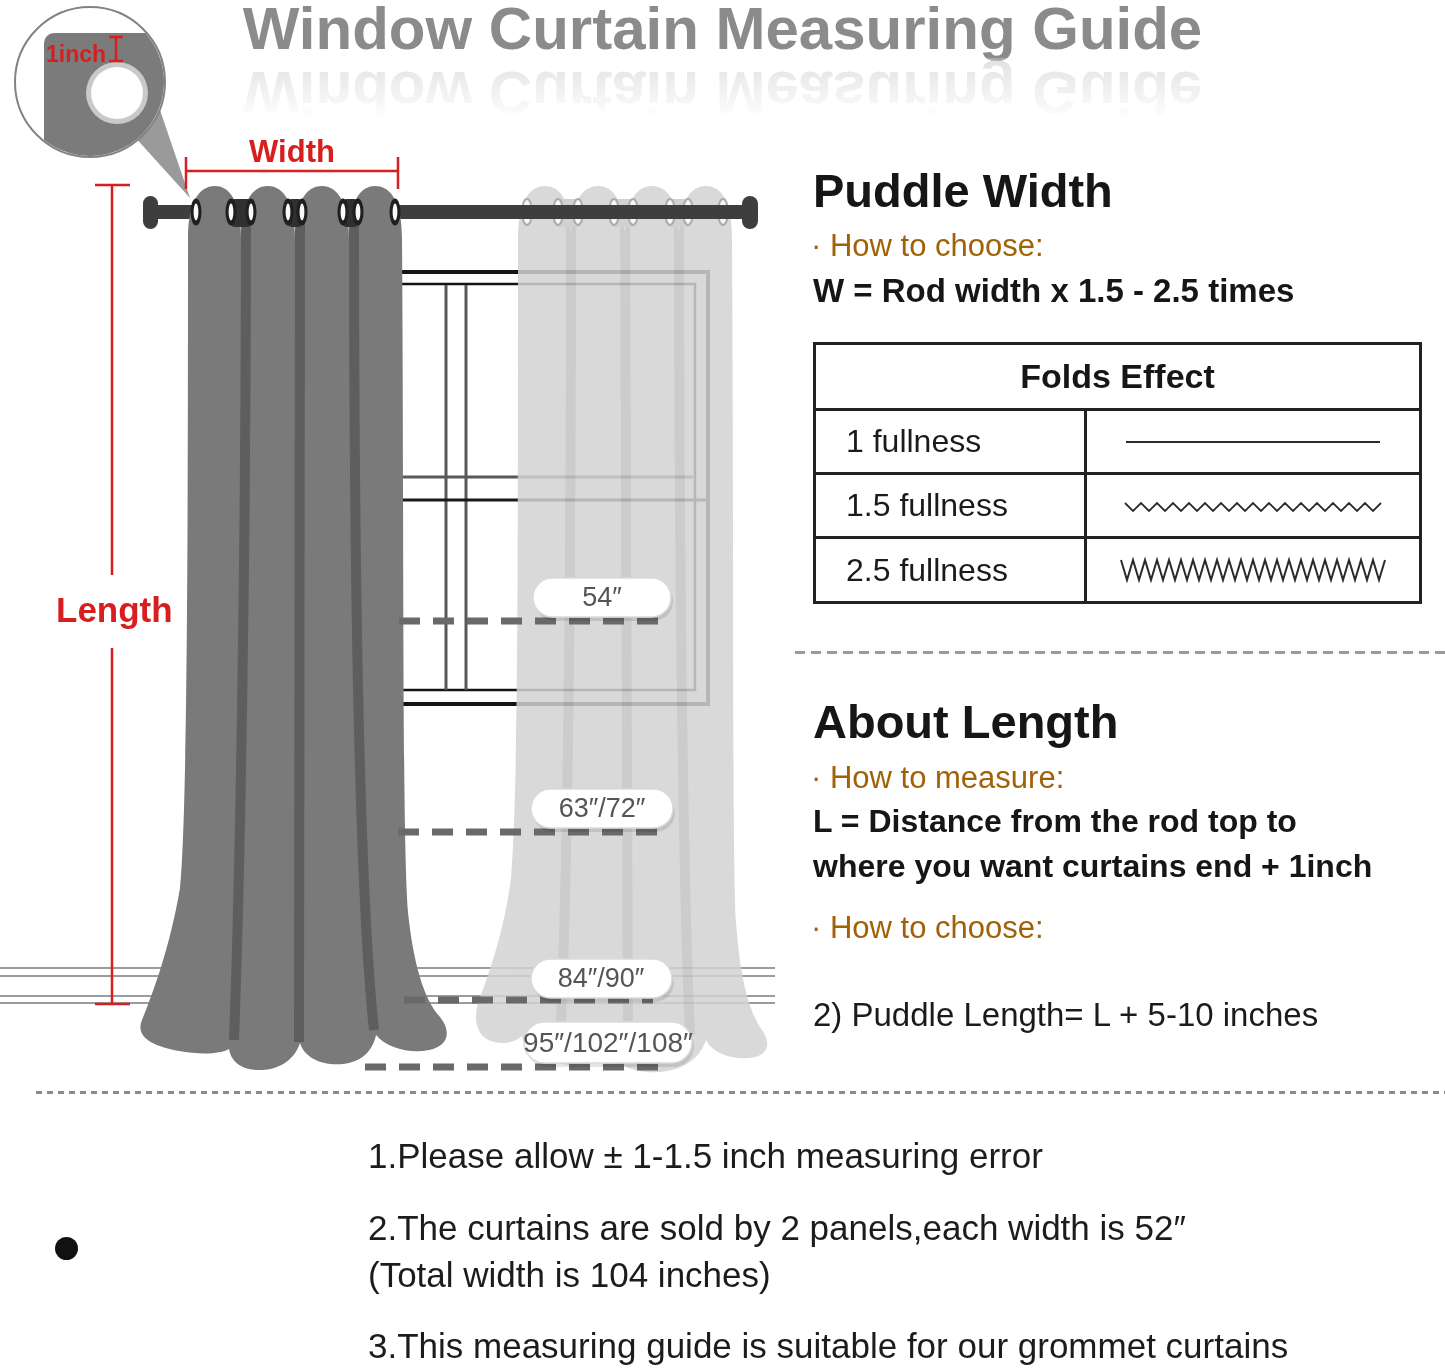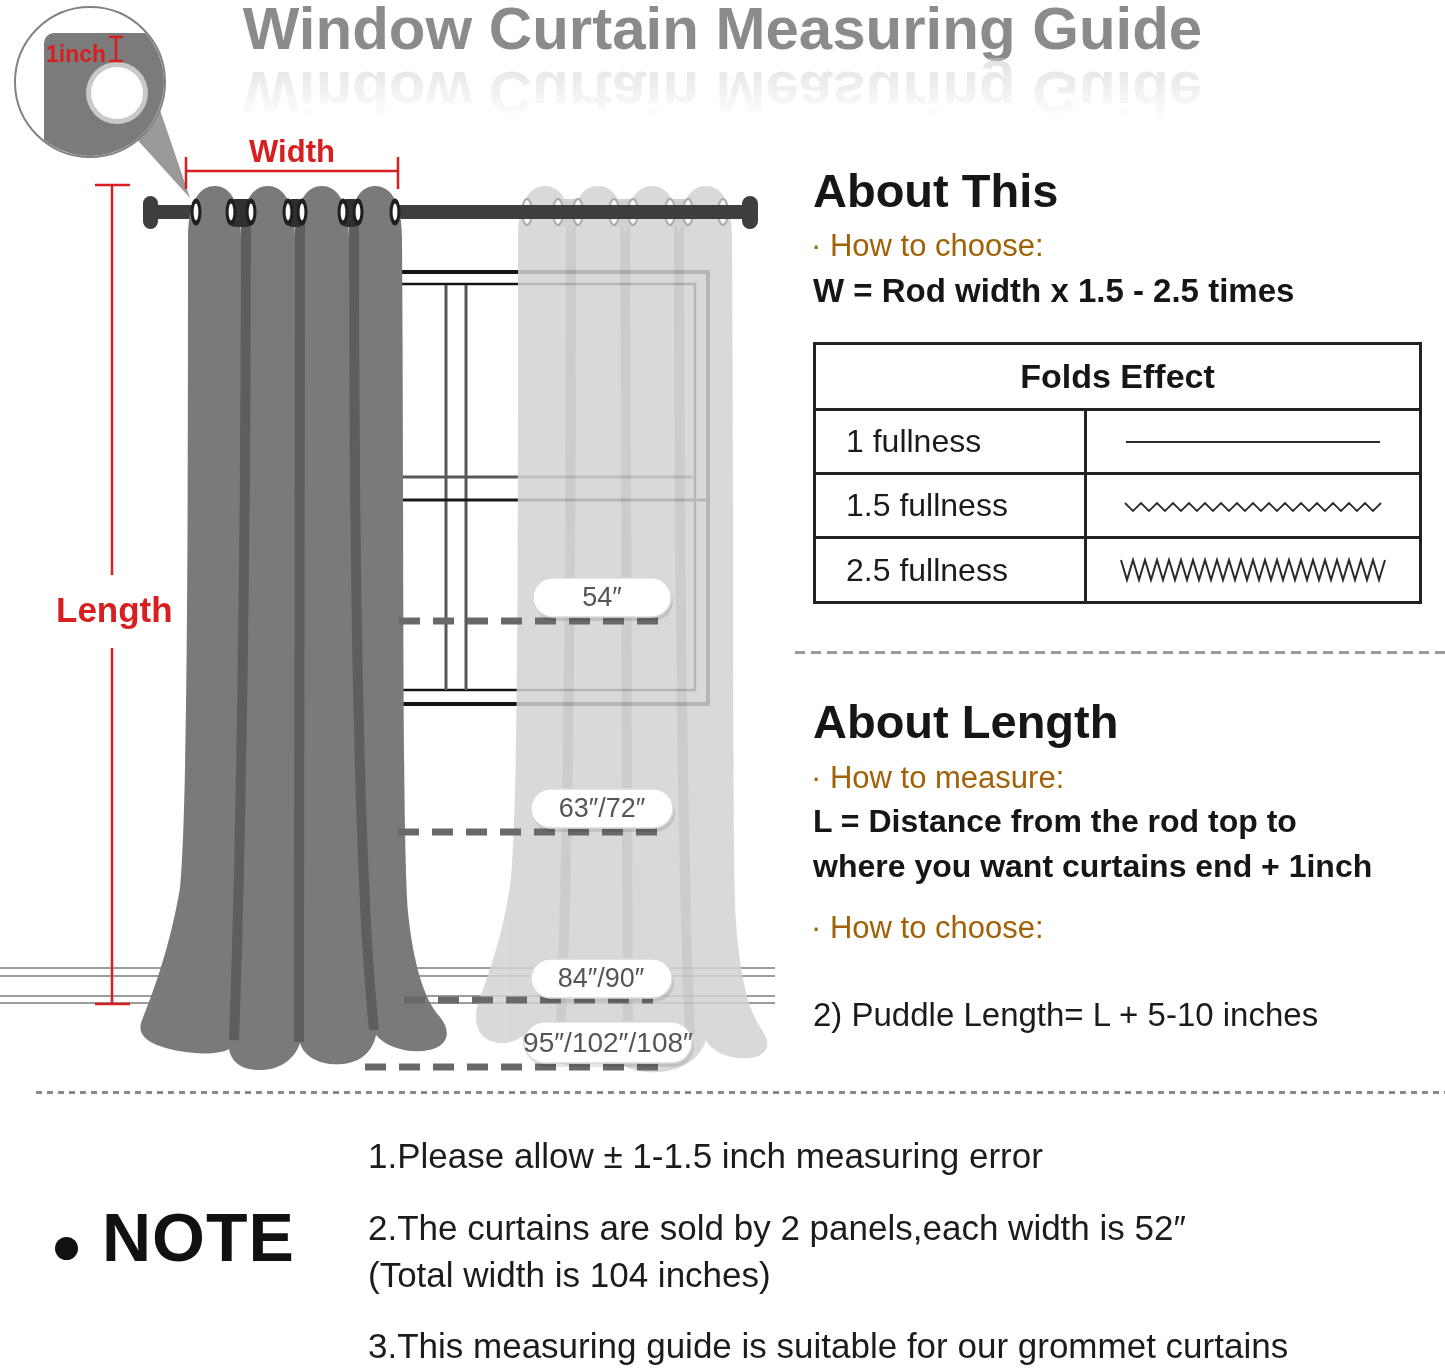--- a/index.html
+++ b/index.html
@@ -232,21 +232,21 @@
         <text x="601" y="987" font-size="27" fill="#555555" text-anchor="middle">84″/90″</text>
       </g>
       <g>
         <rect x="526" y="1026" width="168" height="41" rx="20.5" fill="rgba(0,0,0,0.10)"></rect>
         <rect x="524" y="1022" width="168" height="41" rx="20.5" fill="#ffffff" stroke="#dadada" stroke-width="1.5"></rect>
         <text x="608" y="1052" font-size="28" fill="#555555" text-anchor="middle">95″/102″/108″</text>
       </g>
     </g>
   </svg>
 
-  <div class="abs h2" style="left:813px;top:163px">About This</div>
+  <div class="abs h2" style="left:813px;top:163px">Puddle Width</div>
   <div class="abs bullet-line" style="left:811px;top:228px">· How to choose:</div>
   <div class="abs formula" style="left:813px;top:272px">W = Rod width x 1.5 - 2.5 times</div>
 
   <div class="abs" id="folds-table">
     <div class="ft-header">Folds Effect</div>
 
     <div class="ft-label">1 fullness</div>
     <div class="ft-effect">
       <svg width="262" height="22" viewBox="0 0 262 22">
         <line x1="4" y1="11" x2="258" y2="11" stroke="#2b2b2b" stroke-width="2"></line>
@@ -273,19 +273,18 @@
   <div class="abs h2" style="left:813px;top:694px">About Length</div>
   <div class="abs formula-s" style="left:813px;top:803px">L = Distance from the rod top to</div>
   <div class="abs bullet-line" style="left:811px;top:760px">· How to measure:</div>
   <div class="abs formula-s" style="left:813px;top:848px">where you want curtains end + 1inch</div>
   <div class="abs bullet-line" style="left:811px;top:910px">· How to choose:</div>
   <div class="abs option-line" style="left:813px;top:996px">2)  Puddle Length= L + 5-10 inches</div>
 
   <div class="abs sep-dot" style="left:36px;top:1091px;width:1409px"></div>
 
   <div class="abs" id="note-bullet"></div>
-  <div class="abs" id="note-heading">NOTE</div>
   <div class="abs note-line" style="top:1136px">1.Please allow ± 1-1.5 inch measuring error</div>
   <div class="abs note-line" style="top:1208px">2.The curtains are sold by 2 panels,each width is 52″</div>
   <div class="abs note-line" style="top:1255px">(Total width is 104 inches)</div>
   <div class="abs note-line" style="top:1326px">3.This measuring guide is suitable for our grommet curtains</div>
 
 </div>
 
 </body></html>

